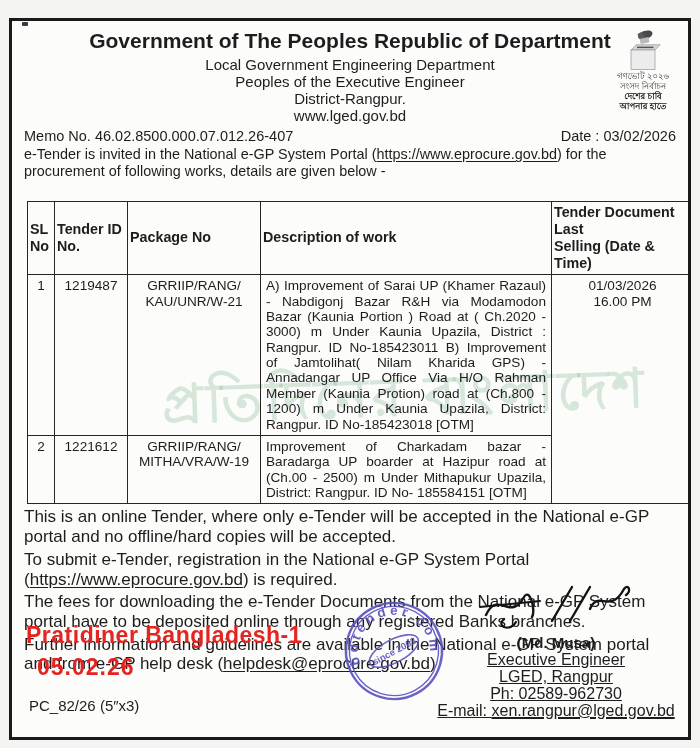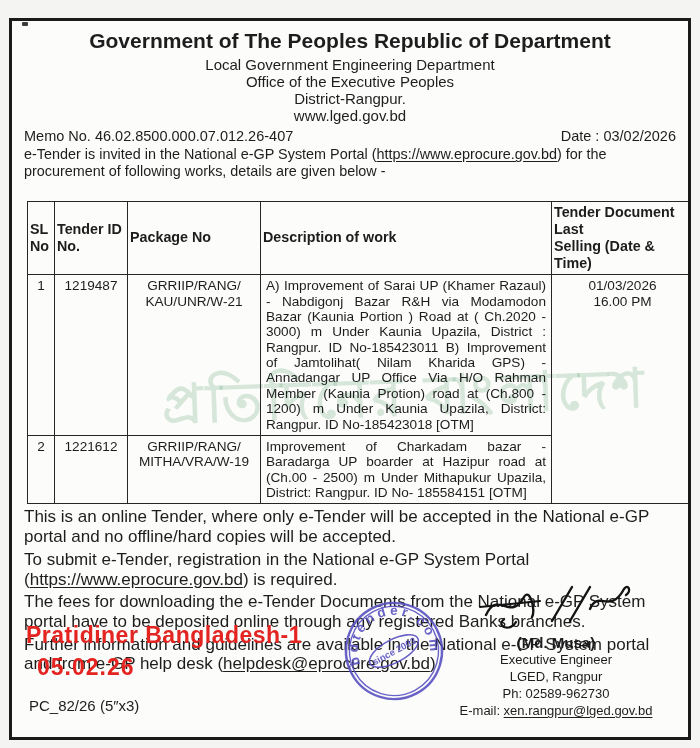--- a/index.html
+++ b/index.html
@@ -52,38 +52,52 @@
   .notes{margin:3px 2px 0 2px;}
   .notes p{font-size:17px;line-height:1.16;margin:3px 0;}
   
   .press1{position:absolute;left:14px;top:601px;font-size:23px;font-weight:bold;color:#e32420;z-index:3;letter-spacing:0.5px;}
   .press2{position:absolute;left:25px;top:633px;font-size:23px;font-weight:bold;color:#e32420;z-index:3;letter-spacing:1px;}
   .pc-code{position:absolute;left:17px;top:676px;font-size:15px;z-index:3;}
   .stamp{position:absolute;left:330px;top:578px;width:104px;height:104px;z-index:2;opacity:0.88;transform:rotate(-28deg);}
   .sign-block{position:absolute;right:12px;top:560px;width:240px;text-align:center;z-index:3;}
   .sign-block svg{display:block;margin:0 auto;}
   .sig-name{font-size:15px;font-weight:bold;margin-top:5px;}
-  .sig-line{font-size:13px;line-height:17px;}
+  .sig-line{font-size:16px;line-height:17px;text-decoration:underline;}
 </style>
 </head>
 <body>
 
 <div class="page">
   <div class="scan-artifact"></div>
   <div class="inner">
 
     <div class="watermark">প্রতিদিনের বাংলাদেশ</div>
 
     <div class="content">
 
+      <div class="logo">
+        <svg width="46" height="42" viewBox="0 0 60 56">
+          <ellipse cx="33" cy="8" rx="10" ry="5.5" fill="#4a4a4a" transform="rotate(-18 33 8)"></ellipse>
+          <rect x="24" y="5" width="7" height="9" fill="#5a5a5a" transform="rotate(-25 27 9)"></rect>
+          <rect x="26" y="12" width="12" height="7" fill="#b9b9b9" transform="rotate(-12 32 15)"></rect>
+          <polygon points="14,28 46,28 53,21 21,21" fill="#d6d6d6" stroke="#9a9a9a" stroke-width="1"></polygon>
+          <rect x="14" y="28" width="32" height="26" fill="#ececec" stroke="#9a9a9a" stroke-width="1"></rect>
+          <line x1="22" y1="24.5" x2="44" y2="24.5" stroke="#555" stroke-width="2"></line>
+        </svg>
+        <div class="logo-lines">গণভোট ২০২৬
+সংসদ নির্বাচন</div>
+        <div class="logo-lines bold">দেশের চাবি
+আপনার হাতে</div>
+      </div>
 
       <div class="hdr">
         <div class="gov-title">Government of The Peoples Republic of Department</div>
         <div class="hdr-sub">Local Government Engineering Department</div>
-        <div class="hdr-sub">Office of the Executive Peoples</div>
+        <div class="hdr-sub">Peoples of the Executive Engineer</div>
         <div class="hdr-sub">District-Rangpur.</div>
         <div class="hdr-sub">www.lged.gov.bd</div>
       </div>
 
       <div class="memo-row">
         <span>Memo No. 46.02.8500.000.07.012.26-407</span>
         <span>Date : 03/02/2026</span>
       </div>
 
 

